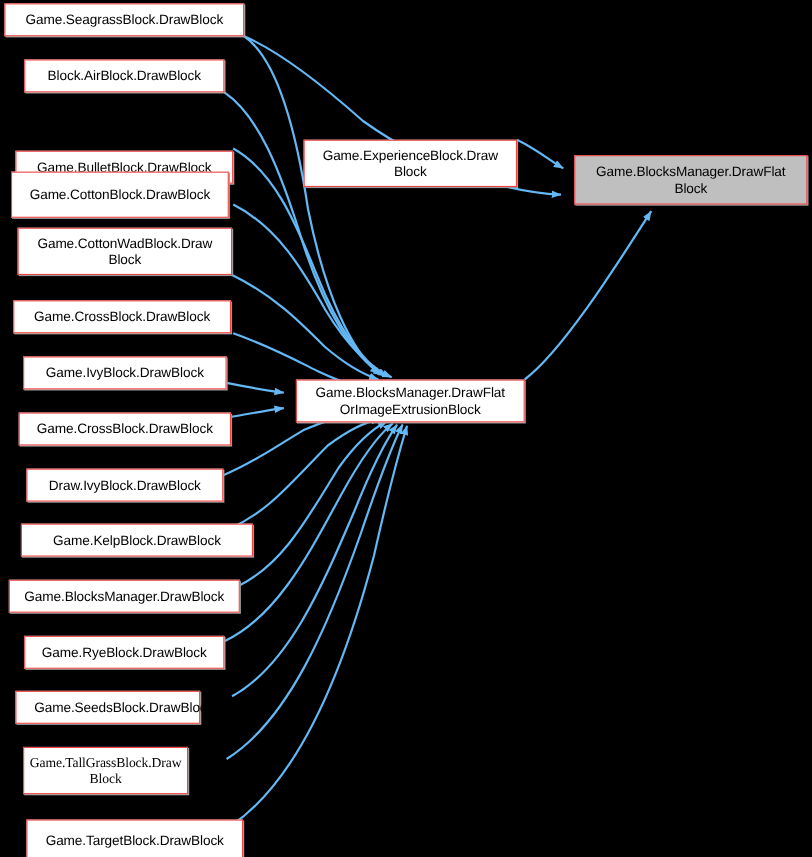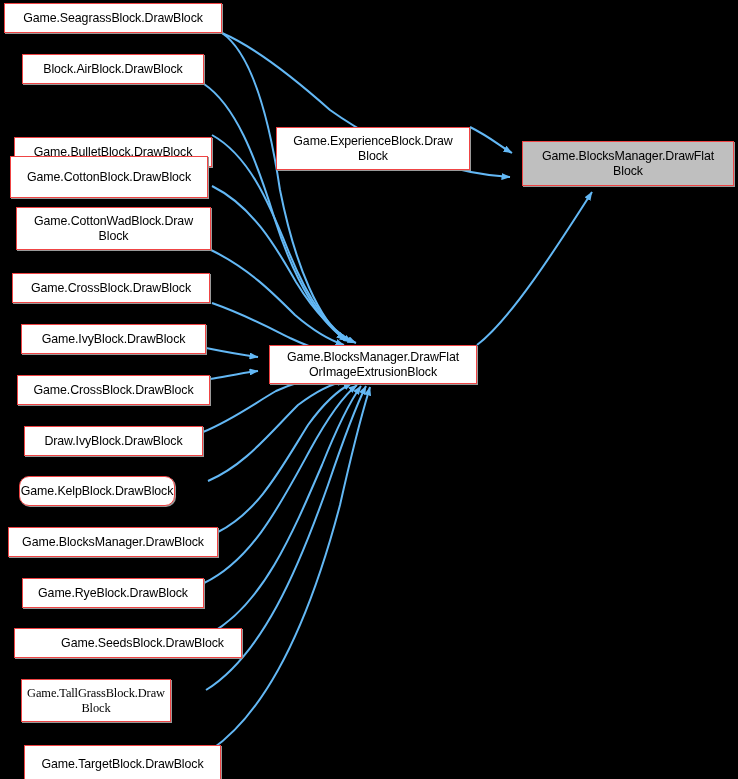--- a/index.html
+++ b/index.html
@@ -79,24 +79,24 @@
       <div class="node" style="left: 4px; top: 3px; width: 218px; height: 30px;">Game.SeagrassBlock.DrawBlock</div>
       <div class="node" style="left: 22px; top: 54px; width: 182px; height: 30px;">Block.AirBlock.DrawBlock</div>
       <div class="node" style="left: 14px; top: 105px; width: 198px; height: 30px; margin-top: 32px;">Game.BulletBlock.DrawBlock</div>
       <div class="node" style="left: 10px; top: 156px; width: 198px; height: 42px; text-align: center;">Game.CottonBlock.DrawBlock</div>
       <div class="node" style="left: 16px; top: 207px; width: 195px; height: 43px;">Game.CottonWadBlock.Draw
 Block</div>
       <div class="node" style="left: 12px; top: 273px; width: 198px; height: 30px;">Game.CrossBlock.DrawBlock</div>
       <div class="node" style="left: 21px; top: 324px; width: 185px; height: 30px;">Game.IvyBlock.DrawBlock</div>
       <div class="node" style="left: 17px; top: 375px; width: 193px; height: 30px;">Game.CrossBlock.DrawBlock</div>
       <div class="node" style="left: 24px; top: 426px; width: 179px; height: 30px;">Draw.IvyBlock.DrawBlock</div>
-      <div class="node" style="left: 19px; top: 476px; width: 156px; height: 30px; border-radius: 10px;">Game.KelpBlock.DrawBlock</div>
+      <div class="node" style="left: 19px; top: 476px; width: 211px; height: 30px;">Game.KelpBlock.DrawBlock</div>
       <div class="node" style="left: 8px; top: 527px; width: 210px; height: 30px;">Game.BlocksManager.DrawBlock</div>
       <div class="node" style="left: 22px; top: 578px; width: 182px; height: 30px;">Game.RyeBlock.DrawBlock</div>
-      <div class="node" style="left: 14px; top: 628px; width: 228px; height: 30px; padding-left: 33px;">Game.SeedsBlock.DrawBlock</div>
+      <div class="node" style="left: 14px; top: 628px; width: 168px; height: 30px; padding-left: 33px;">Game.SeedsBlock.DrawBlock</div>
       <div class="node" style="left: 21px; top: 679px; width: 150px; height: 43px; font-family: Liberation Serif, serif;">Game.TallGrassBlock.Draw
 Block</div>
       <div class="node" style="left: 24px; top: 745px; width: 197px; height: 38px;">Game.TargetBlock.DrawBlock</div>
       <div class="node" style="left: 276px; top: 84px; width: 194px; height: 43px; margin-top: 43px;">Game.ExperienceBlock.Draw
 Block</div>
       <div class="node" style="left: 269px; top: 345px; width: 208px; height: 39px;">Game.BlocksManager.DrawFlat
 OrImageExtrusionBlock</div>
       <div class="node highlight" style="left: 522px; top: 141px; width: 212px; height: 45px;">Game.BlocksManager.DrawFlat
 Block</div>
     </div>

